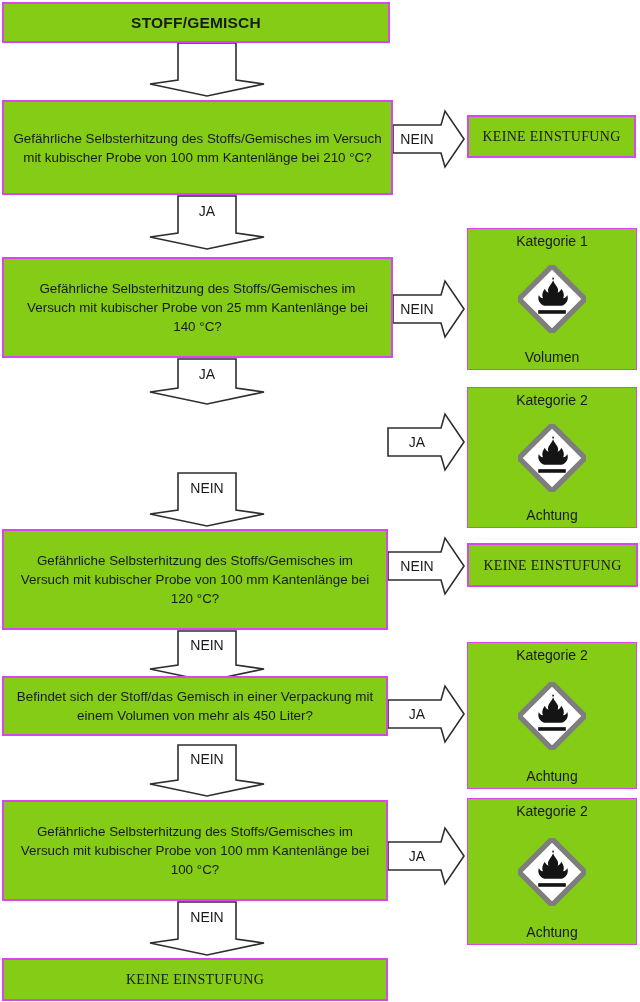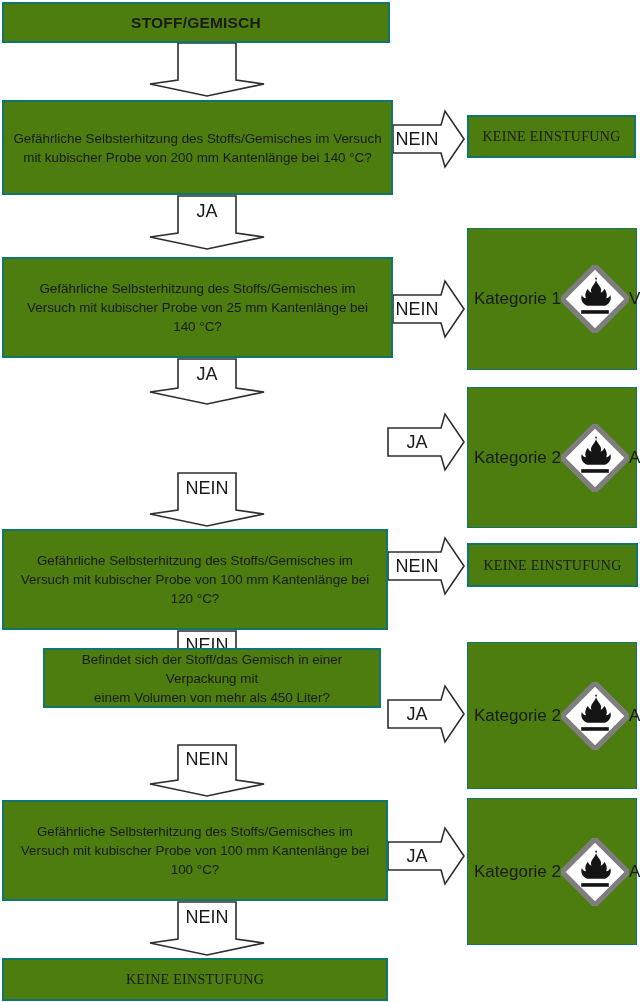--- a/index.html
+++ b/index.html
@@ -1,35 +1,35 @@
 <!DOCTYPE html>
 <html><head>
 <meta charset="utf-8">
 <style>
   html,body{margin:0;padding:0;background:#ffffff;}
   #stage{
     position:relative;width:640px;height:1002px;background:#ffffff;
     font-family:"Liberation Sans", sans-serif;color:#1a1a1a;overflow:hidden;
   }
   .box{
-    position:absolute;box-sizing:border-box;background:#4d7c0f;
-    border:2px solid #0f766e;display:flex;align-items:center;justify-content:center;
+    position:absolute;box-sizing:border-box;background:#84cc16;
+    border:2px solid #d946ef;display:flex;align-items:center;justify-content:center;
     text-align:center;font-size:13.4px;line-height:19px;white-space:pre-line;
   }
   .box.title{font-weight:bold;font-size:15.5px;letter-spacing:.2px;}
   .box.keine{font-size:14px;letter-spacing:.3px;font-family:Liberation Serif, serif;}
   .box.kat{
-    border-width:1.5px;flex-direction:row;justify-content:space-between;
-    padding:4px 6px;font-size:17px;line-height:16px;
+    border-width:1.5px;flex-direction:column;justify-content:space-between;
+    padding:4px 6px;font-size:14px;line-height:16px;
   }
   .kat-title,.kat-signal{flex:0 0 auto;}
   .picto{flex:0 0 auto;display:flex;align-items:center;justify-content:center;}
   svg.overlay{position:absolute;left:0;top:0;}
   .alabel{
-    position:absolute;font-size:18px;line-height:16px;text-align:center;
+    position:absolute;font-size:14px;line-height:16px;text-align:center;
     background:transparent;
   }
 </style>
 </head>
 <body>
 
 <div id="stage">
 
   <svg class="overlay" width="640" height="1002" viewBox="0 0 640 1002">
     <g fill="#ffffff" stroke="#2e2e2e" stroke-width="1.6" stroke-linejoin="miter">
@@ -58,32 +58,32 @@
   <div class="alabel" style="left:394px;top:131px;width:46px;">NEIN</div>
   <div class="alabel" style="left:394px;top:301px;width:46px;">NEIN</div>
   <div class="alabel" style="left:394px;top:434px;width:46px;">JA</div>
   <div class="alabel" style="left:394px;top:558px;width:46px;">NEIN</div>
   <div class="alabel" style="left:394px;top:706px;width:46px;">JA</div>
   <div class="alabel" style="left:394px;top:848px;width:46px;">JA</div>
 
   <div class="box title" style="left:2px;top:2px;width:388px;height:41px;">STOFF/GEMISCH</div>
 
   <div class="box" style="left:2px;top:100px;width:391px;height:95px;">Gefährliche Selbsterhitzung des Stoffs/Gemisches im Versuch
-mit kubischer Probe von 200 mm Kantenlänge bei 140 °C?</div>
+mit kubischer Probe von 100 mm Kantenlänge bei 210 °C?</div>
 
   <div class="box" style="left:2px;top:257px;width:391px;height:101px;">Gefährliche Selbsterhitzung des Stoffs/Gemisches im
 Versuch mit kubischer Probe von 25 mm Kantenlänge bei
 140 °C?</div>
 
 
   <div class="box" style="left:2px;top:529px;width:386px;height:101px;">Gefährliche Selbsterhitzung des Stoffs/Gemisches im
 Versuch mit kubischer Probe von 100 mm Kantenlänge bei
 120 °C?</div>
 
-  <div class="box" style="left:2px;top:648px;width:338px;height:60px;margin-left:41px;">Befindet sich der Stoff/das Gemisch in einer Verpackung mit
+  <div class="box" style="left:2px;top:676px;width:386px;height:60px;">Befindet sich der Stoff/das Gemisch in einer Verpackung mit
 einem Volumen von mehr als 450 Liter?</div>
 
   <div class="box" style="left:2px;top:800px;width:386px;height:101px;">Gefährliche Selbsterhitzung des Stoffs/Gemisches im
 Versuch mit kubischer Probe von 100 mm Kantenlänge bei
 100 °C?</div>
 
   <div class="box keine" style="left:2px;top:958px;width:386px;height:43px;">KEINE EINSTUFUNG</div>
 
   <div class="box keine" style="left:467px;top:115px;width:169px;height:43px;">KEINE EINSTUFUNG</div>
 

